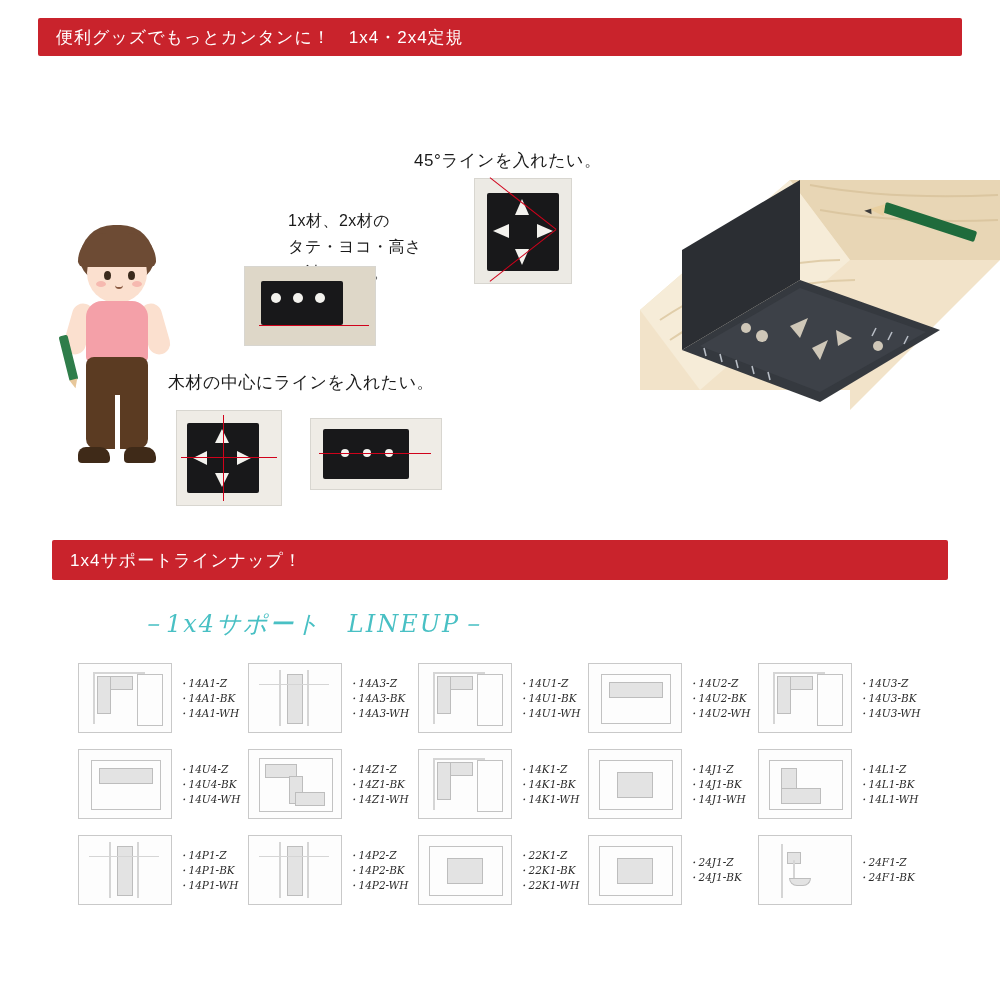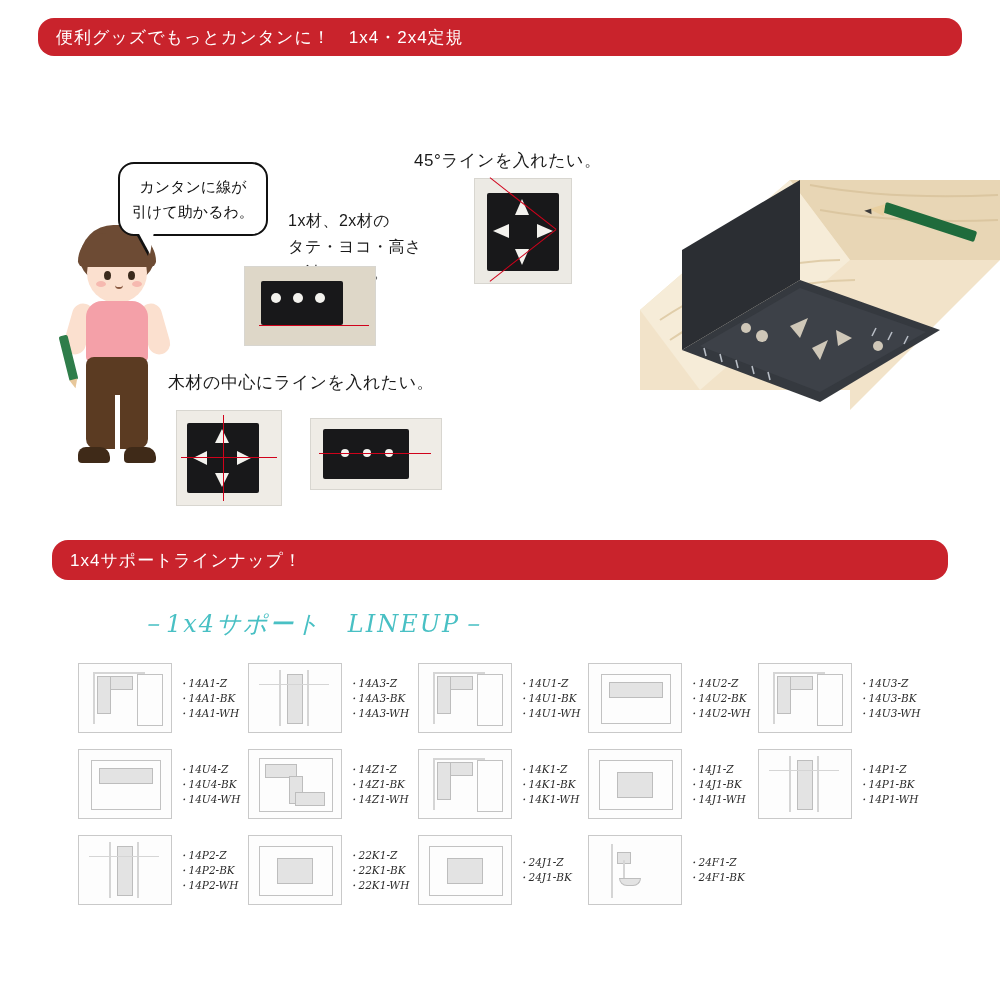--- a/index.html
+++ b/index.html
@@ -18,21 +18,21 @@
   .page {
     position: relative;
     width: 1000px;
     height: 1000px;
   }
 
   
   .red-bar {
     position: absolute;
     background: #c9232c;
-    border-radius: 16px;
+    border-radius: 2px;
     color: #ffffff;
     display: flex;
     align-items: center;
     padding-left: 18px;
     box-sizing: border-box;
     letter-spacing: 1px;
   }
   #bar-top {
     left: 38px;
     top: 18px;
@@ -335,23 +335,20 @@
       <div class="armL"></div>
       <div class="armR"></div>
       <div class="shirt"></div>
       <div class="pants"></div>
       <div class="legsplit"></div>
       <div class="shoe l"></div>
       <div class="shoe r"></div>
       <div class="pencil"></div>
     </div>
 
-    <div class="bubble">
-      <span id="bubble-text">カンタンに線が<br>引けて助かるわ。</span>
-    </div>
 
     <div class="cap" id="cap-45">45°ラインを入れたい。</div>
     <div class="cap" id="cap-measure">
       <span id="cap-measure-text">1x材、2x材の<br>タテ・ヨコ・高さ<br>を計りたい。</span>
     </div>
     <div class="cap" id="cap-center">木材の中心にラインを入れたい。</div>
 
     <div class="thumb" id="t45">
       <div class="gauge" style="left:12px;top:14px;width:72px;height:78px;">
         <div class="hole" style="left:28px;top:6px;width:14px;height:16px;clip-path:polygon(50% 0,100% 100%,0 100%);"></div>
@@ -553,20 +550,32 @@
           <div class="brk" style="left:28px;top:22px;width:34px;height:24px;"></div>
         </div>
         <div class="codes">
           <div>・14J1-Z</div>
           <div>・14J1-BK</div>
           <div>・14J1-WH</div>
         </div>
       </div>
       <div class="cell">
         <div class="thumbbox">
+          <div class="sk2" style="left:10px;top:10px;width:72px;height:48px;"></div>
+          <div class="brk" style="left:22px;top:18px;width:14px;height:34px;"></div>
+          <div class="brk" style="left:22px;top:38px;width:38px;height:14px;"></div>
+        </div>
+        <div class="codes">
+          <div>・14L1-Z</div>
+          <div>・14L1-BK</div>
+          <div>・14L1-WH</div>
+        </div>
+      </div>
+      <div class="cell">
+        <div class="thumbbox">
           <div class="sk" style="left:30px;top:6px;width:2px;height:56px;"></div>
           <div class="sk" style="left:58px;top:6px;width:2px;height:56px;"></div>
           <div class="brk" style="left:38px;top:10px;width:14px;height:48px;"></div>
           <div class="sk" style="left:10px;top:20px;width:70px;height:1px;"></div>
         </div>
         <div class="codes">
           <div>・14P1-Z</div>
           <div>・14P1-BK</div>
           <div>・14P1-WH</div>
         </div>

